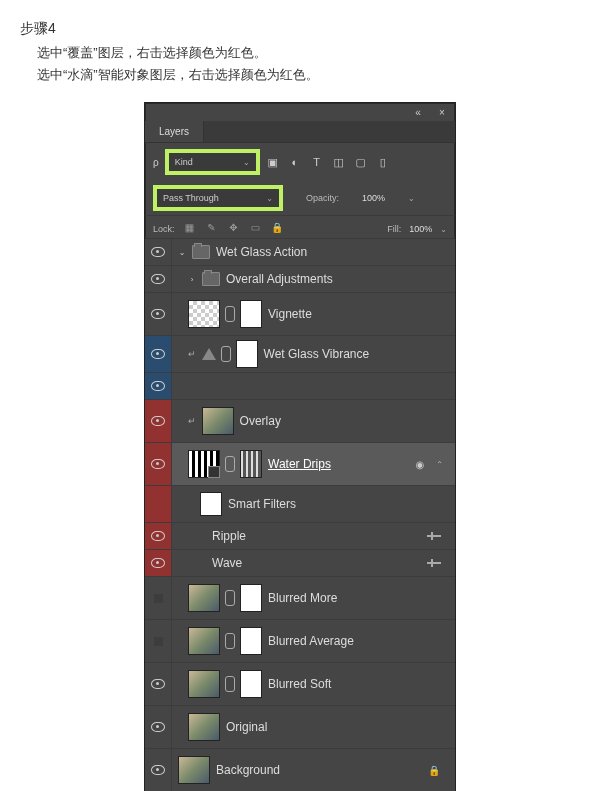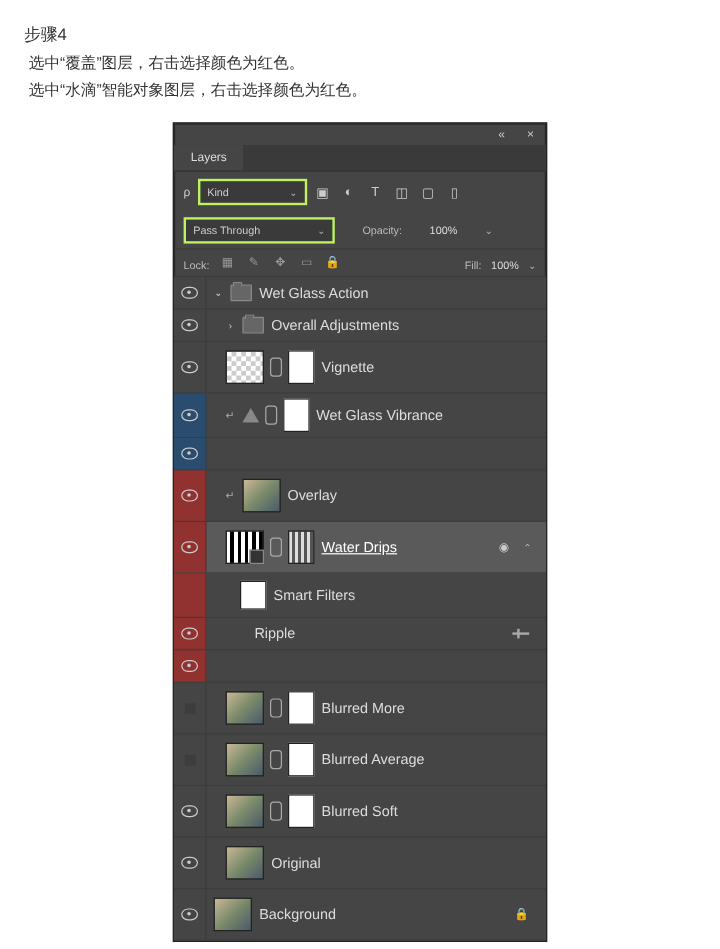--- a/index.html
+++ b/index.html
@@ -1,25 +1,25 @@
 <!DOCTYPE html>
 <html><head>
 <meta charset="utf-8">
 <style>
 body{margin:0;background:#fff;font-family:"Microsoft YaHei",Arial,sans-serif;font-size:13px;color:#333;width:600px}
 .doc{padding:20px 20px 0 20px}
 .step-title{font-size:14px;margin:0 0 6px 0}
-.step-line{font-size:13px;margin:0 0 4px 4px}
+.step-line{font-size:13px;margin:0 0 4px 17px}
 .panel-wrap{display:flex;justify-content:center;margin-top:18px}
 .panel{width:310px;background:#454545;border:1px solid #222;font-size:10px;color:#ccc;box-shadow:0 0 0 1px #2a2a2a inset}
 .panel-top{display:flex;justify-content:flex-end;padding:2px 6px;gap:10px;color:#aaa;font-size:10px}
 .tabbar{display:flex;border-bottom:1px solid #333;background:#3a3a3a}
 .tab{background:#454545;padding:5px 14px;font-size:10px;color:#ddd;border-right:1px solid #333}
 .filter-row{display:flex;align-items:center;gap:6px;padding:6px 8px}
-.dd{background:#3a3a3a;border:2px solid #bef264;height:18px;display:flex;align-items:center;padding:0 6px;font-size:9px;color:#ccc;position:relative}
+.dd{background:#3a3a3a;border:4px solid #bef264;height:18px;display:flex;align-items:center;padding:0 6px;font-size:9px;color:#ccc;position:relative}
 .dd.kind{width:75px}
 .dd .chev{margin-left:auto;font-size:8px;color:#aaa}
 .icon-row{display:flex;gap:8px;color:#ccc;font-size:11px;align-items:center}
 .icon{width:14px;height:14px;display:flex;align-items:center;justify-content:center;color:#ccc}
 .mode-row{display:flex;align-items:center;gap:23px;padding:4px 8px}
 .dd.mode{width:110px}
 .lbl{color:#bbb;font-size:9px}
 .val{color:#ddd;font-size:9px}
 .lock-row{display:flex;align-items:flex-end;gap:8px;padding:4px 8px;border-top:1px solid #3a3a3a;border-bottom:1px solid #3a3a3a}
 .lock-row .icon{color:#999}
@@ -217,20 +217,24 @@
       <div class="content indent3">
             <span class="name">Ripple</span>
             <span class="slider-i"></span>
           </div>
     </div>
 
     <div class="row">
       <div class="eye-col red-tall">
             <span class="eye"></span>
           </div>
+      <div class="content indent3">
+            <span class="name">Wave</span>
+            <span class="slider-i"></span>
+          </div>
     </div>
 
     <div class="row h40">
       <div class="eye-col">
             <span class="sq"></span>
           </div>
       <div class="content indent1">
             <div class="thumb photo"></div>
             <span class="link"></span>
             <div class="mask"></div>

